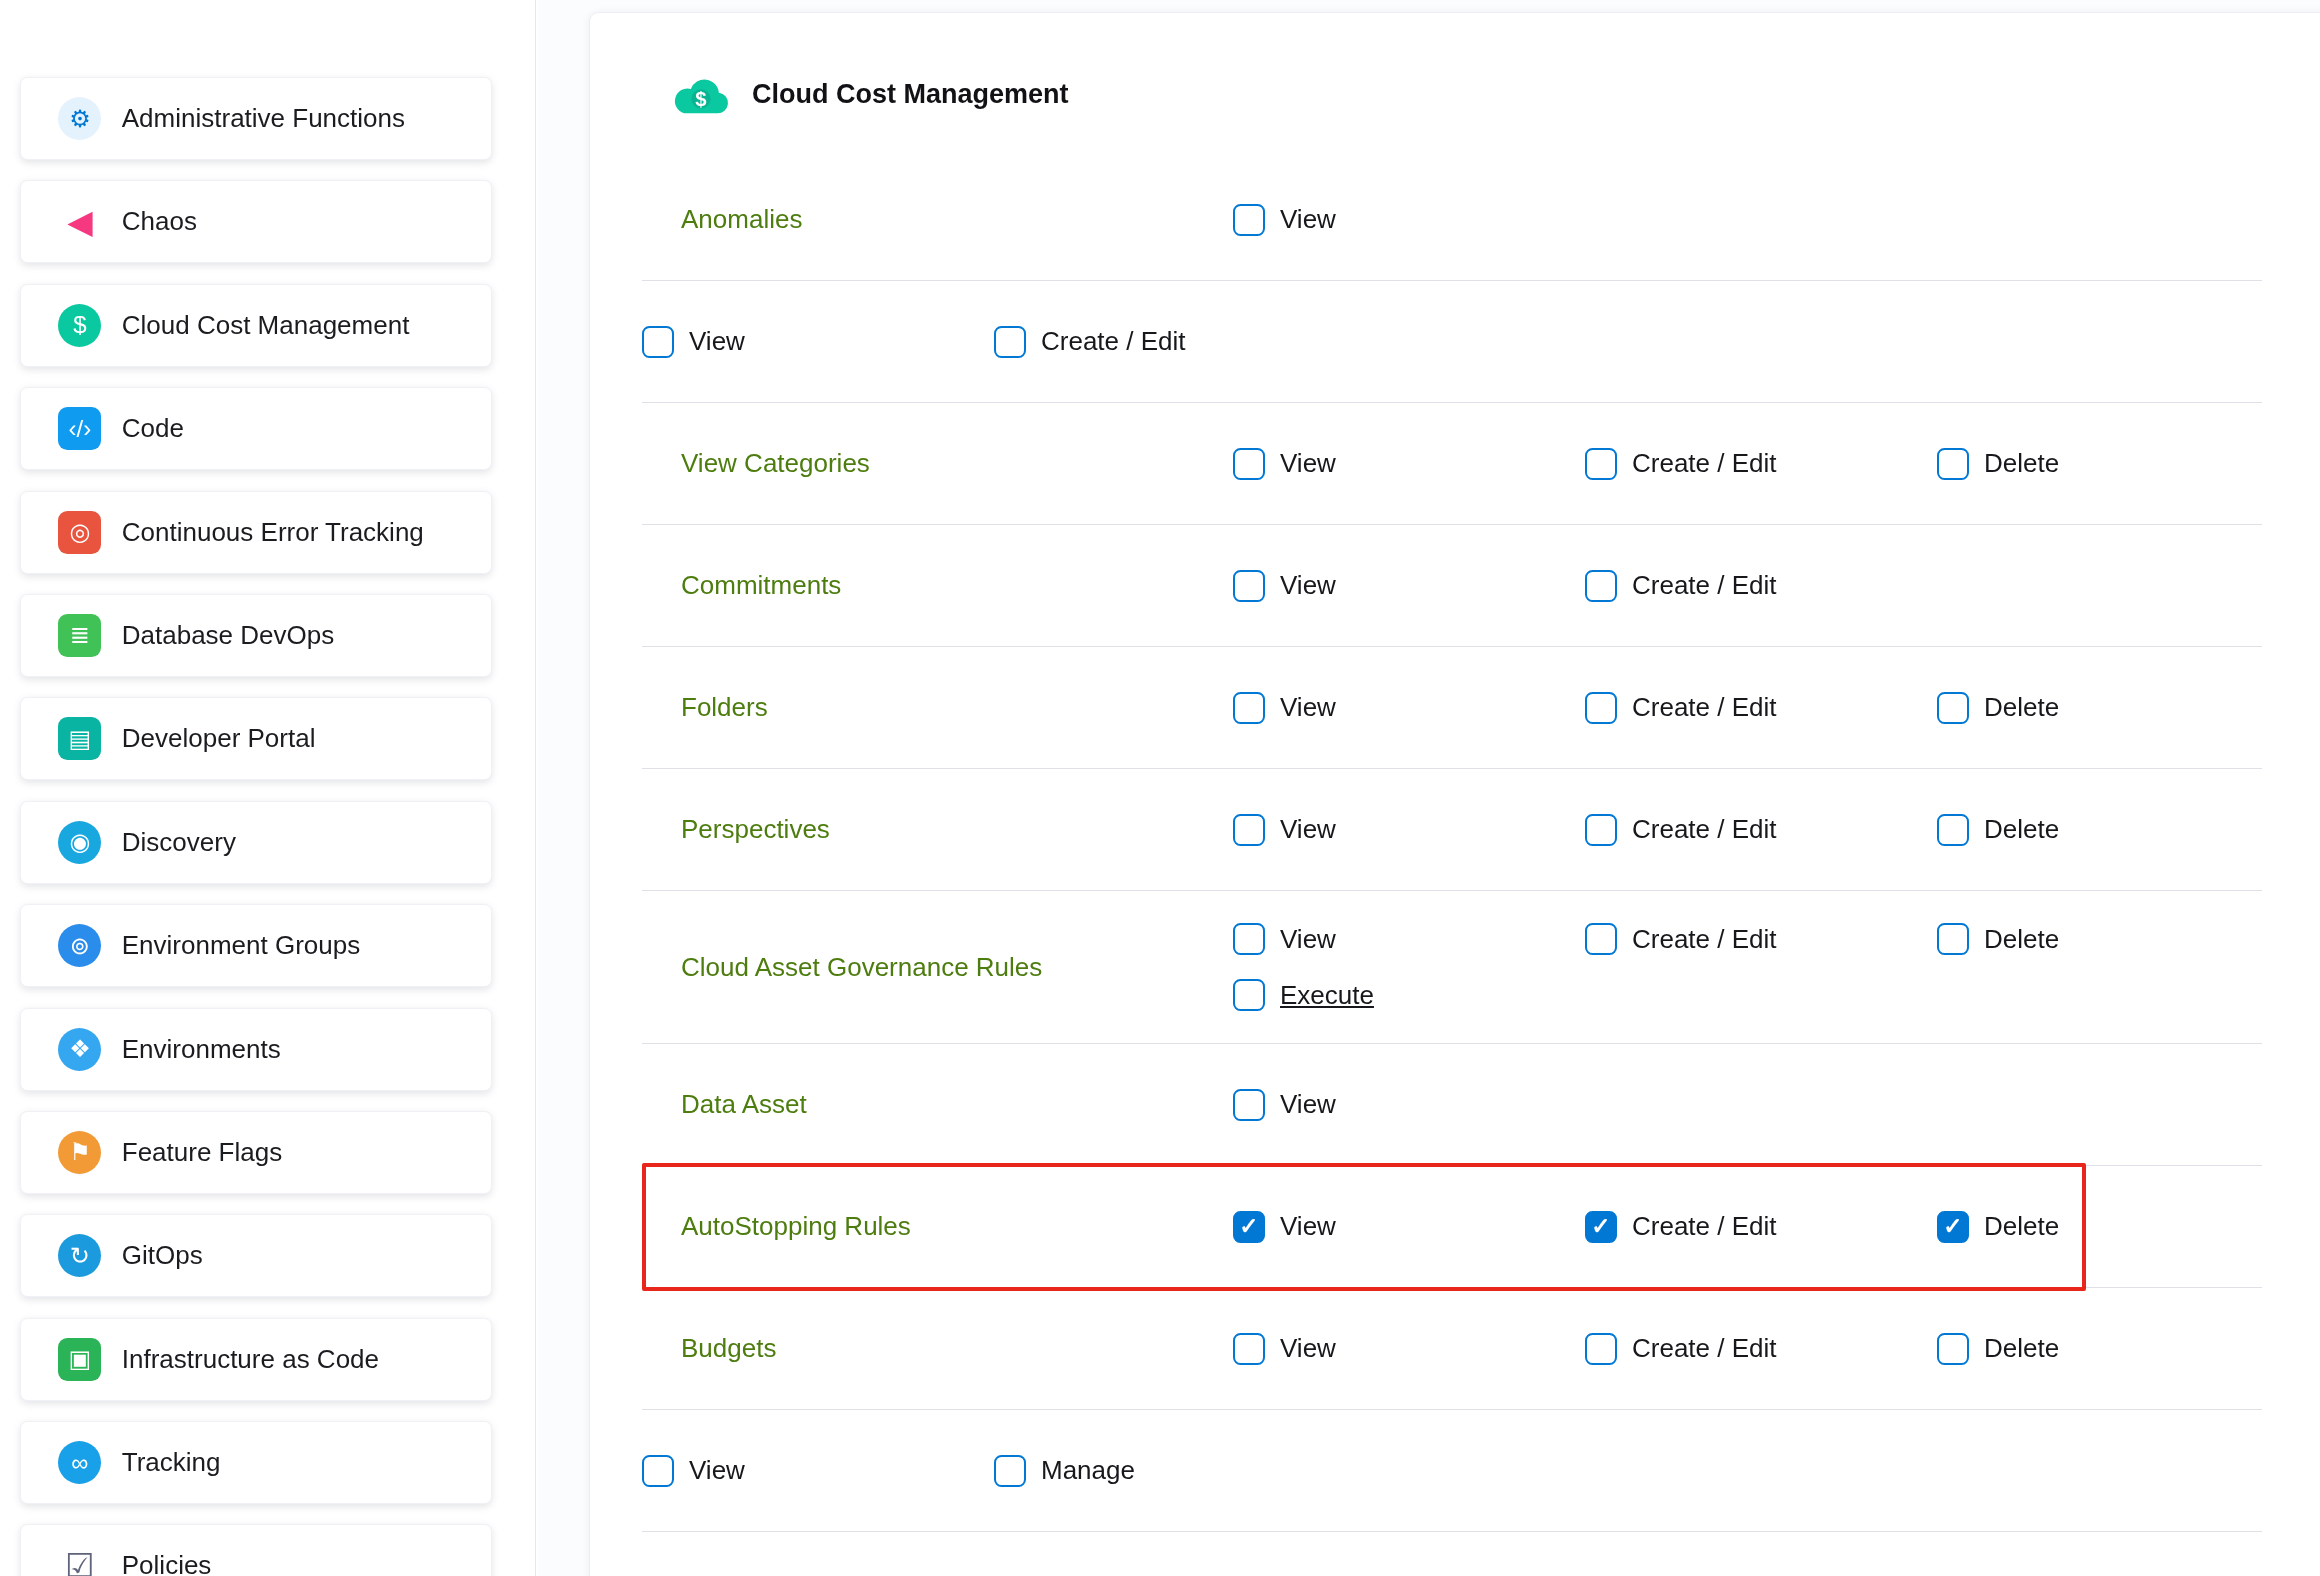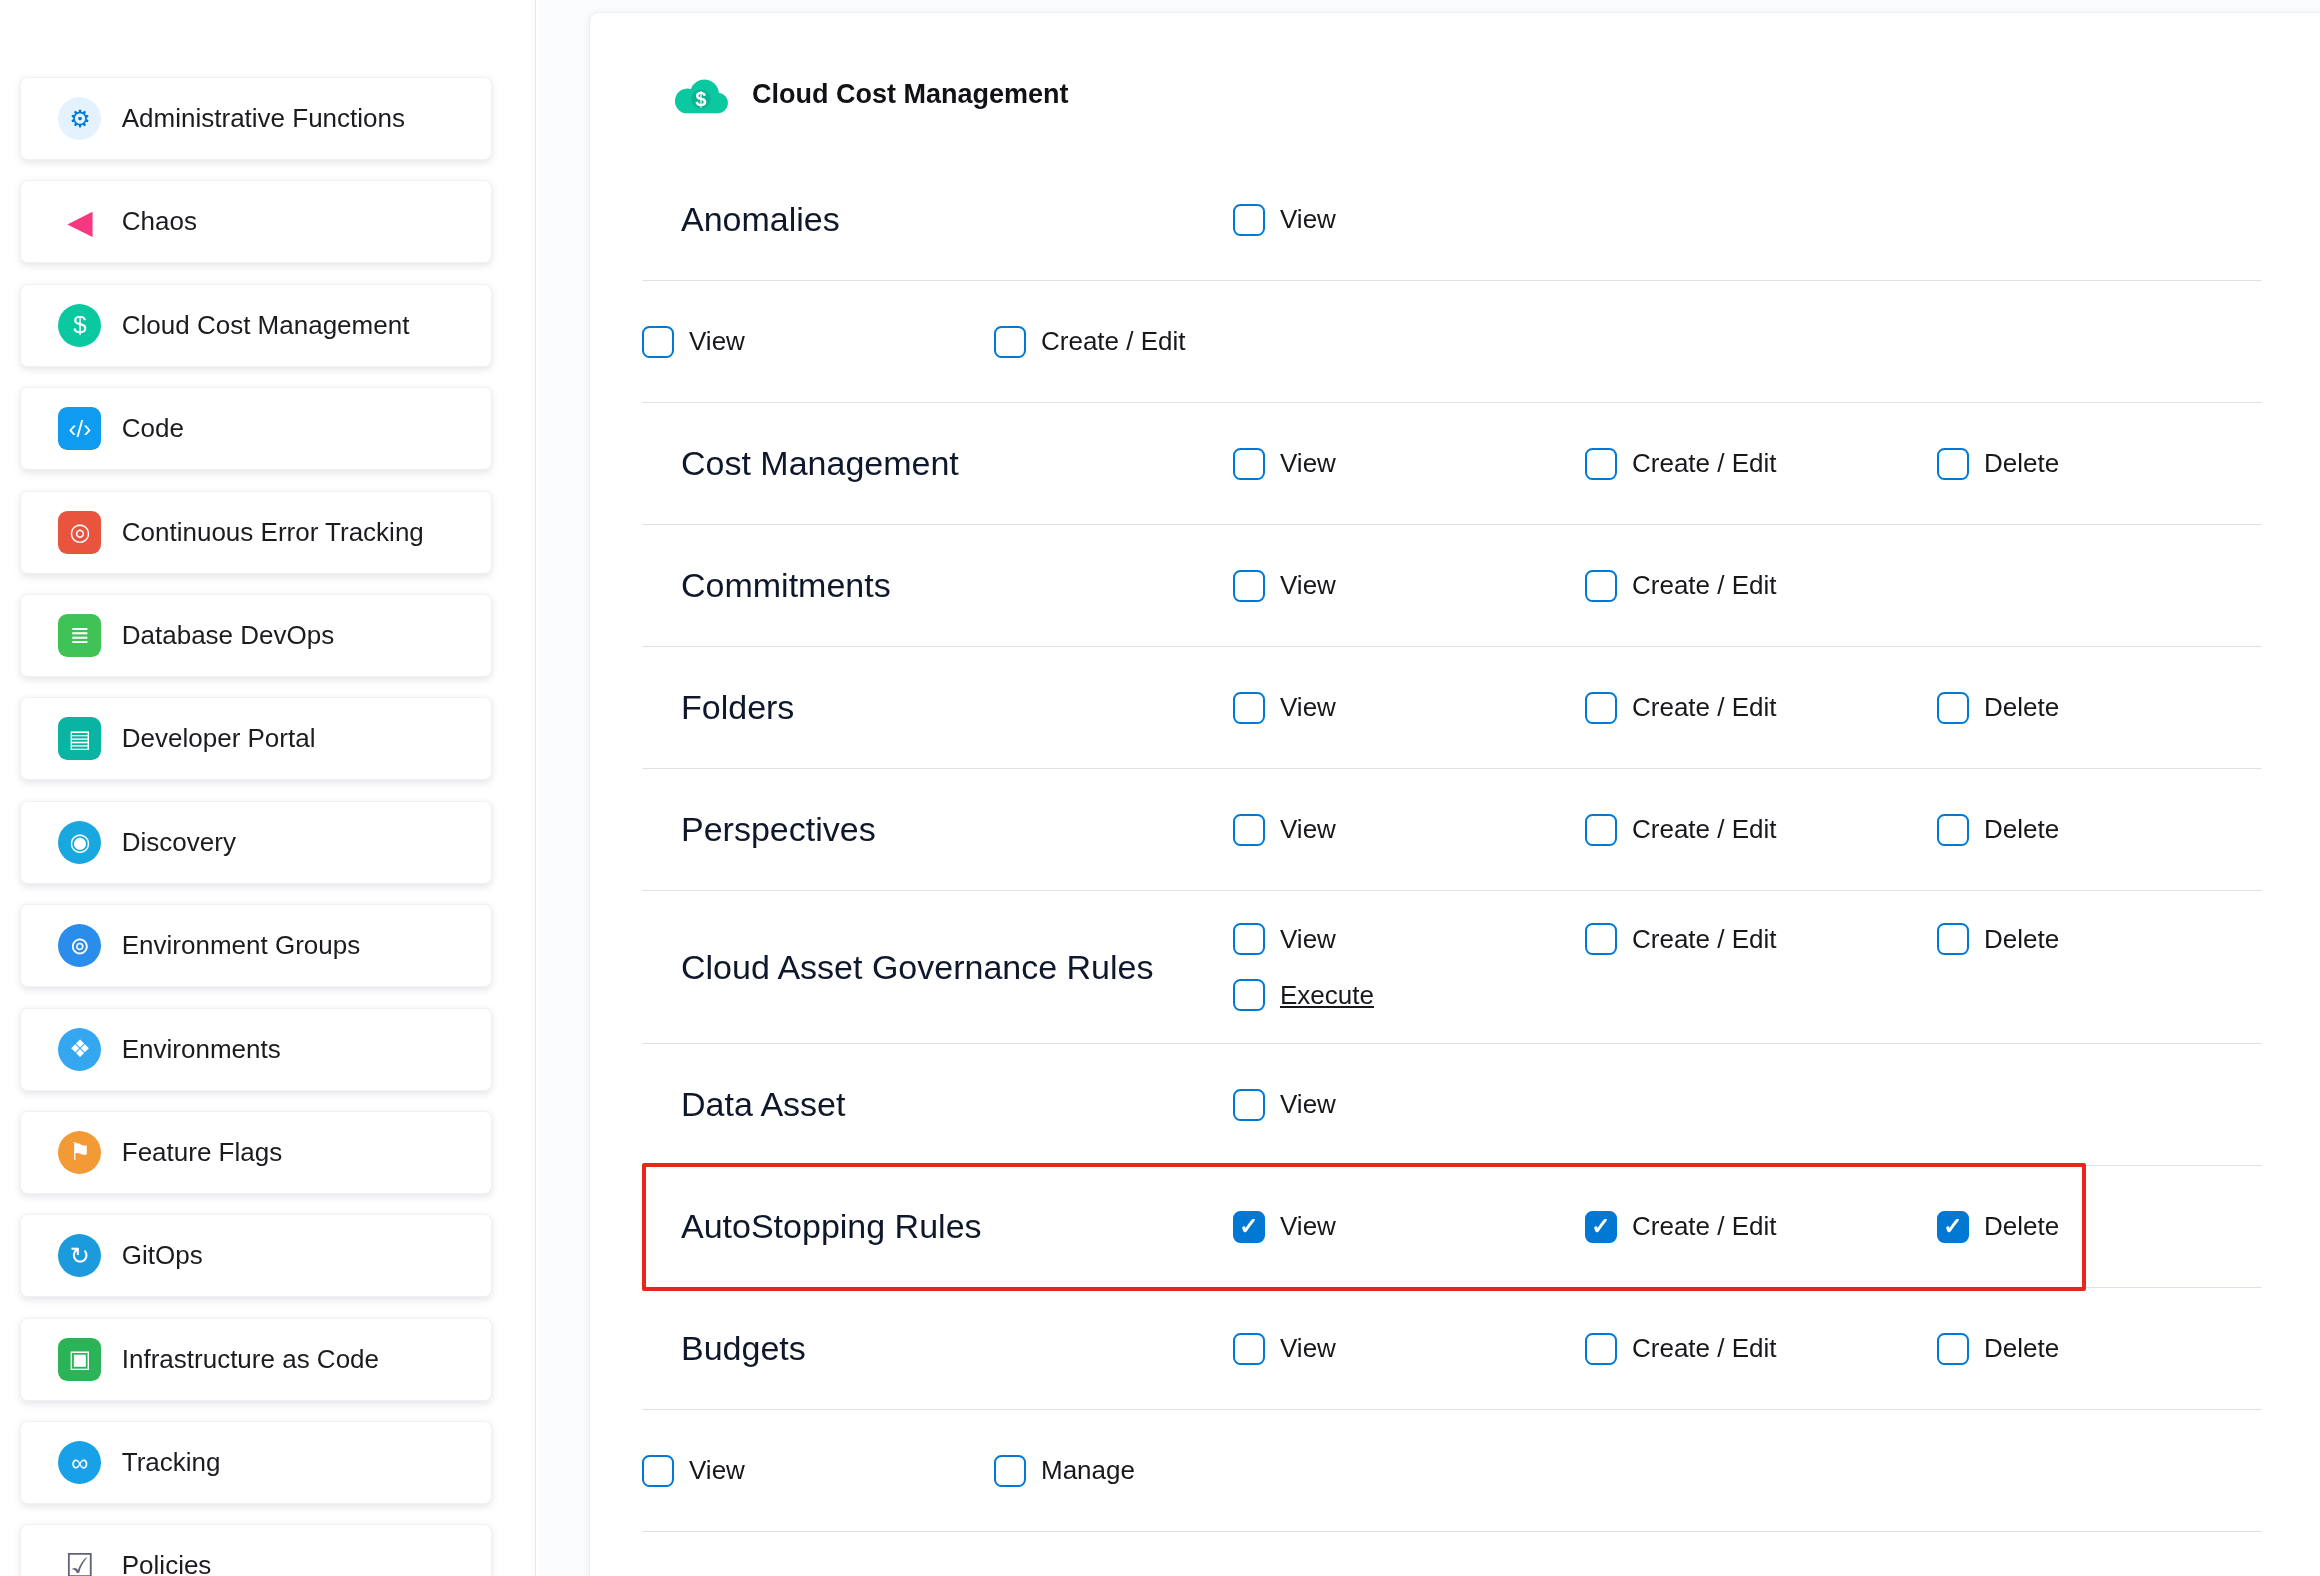--- a/index.html
+++ b/index.html
@@ -53,21 +53,21 @@
   
   .perm-table { margin:35px 0 0 52px; width:1620px; }
   .perm-row {
     position:relative;
     display:flex; align-items:center;
     min-height:122px;
     border-bottom:1.9px solid #e0e1e8;
   }
   .perm-label {
     width:591px; flex:none; padding-left:39px;
-    font-size:34px; color:#0f172a;
+    font-size:26px; color:#4d7c0f;
   }
   .perm-lines { display:flex; flex-direction:column; gap:24px; padding:32px 0; }
   .perm-line { display:grid; grid-template-columns:repeat(3,352px); align-items:center; }
   .perm-cell { display:flex; align-items:center; gap:15px; cursor:pointer; }
   .perm-text { font-size:26px; color:#17181c; }
   .checkbox {
     width:32px; height:32px; flex:none;
     border:2.8px solid #0278d5; border-radius:7.4px;
     background:#ffffff;
     display:flex; align-items:center; justify-content:center;
@@ -184,21 +184,21 @@
               <span class="perm-text">View</span>
             </label>
             <label class="perm-cell" style="grid-column: 2;">
               <span class="checkbox"></span>
               <span class="perm-text">Create / Edit</span>
             </label>
           </div>
         </div>
       </div>
       <div class="perm-row">
-        <div class="perm-label">Cost Management</div>
+        <div class="perm-label">View Categories</div>
         <div class="perm-lines">
           <div class="perm-line">
             <label class="perm-cell" style="grid-column: 1;">
               <span class="checkbox"></span>
               <span class="perm-text">View</span>
             </label>
             <label class="perm-cell" style="grid-column: 2;">
               <span class="checkbox"></span>
               <span class="perm-text">Create / Edit</span>
             </label>

